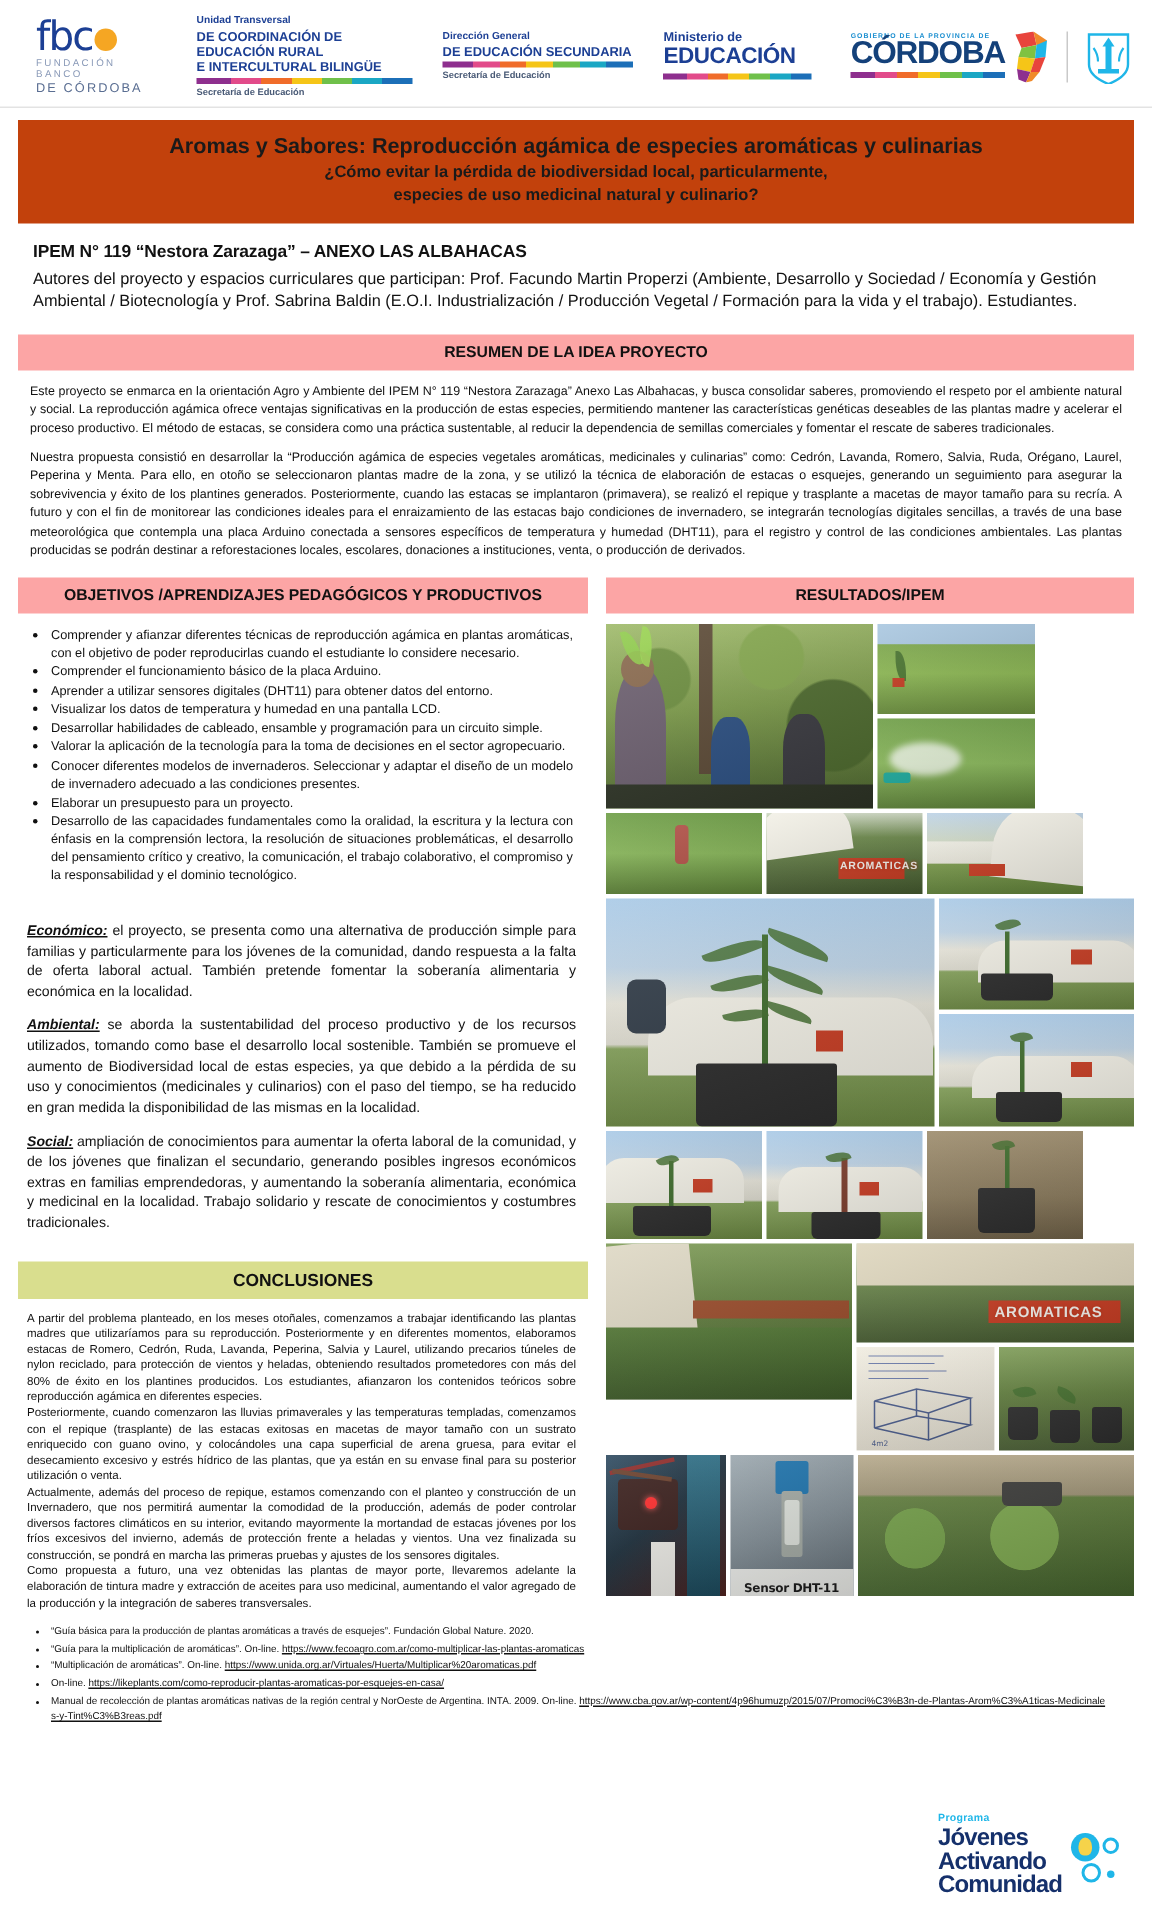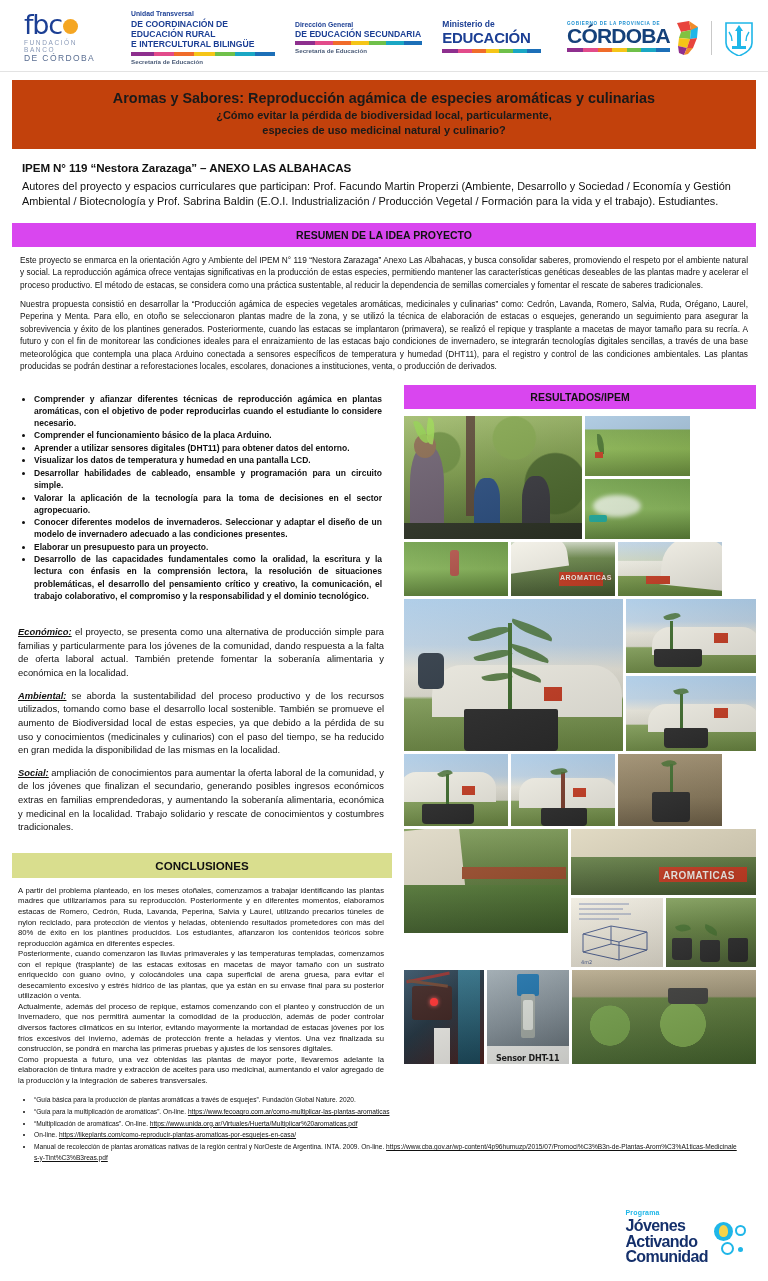--- a/index.html
+++ b/index.html
@@ -76,21 +76,21 @@
   .title-line1 { font-size: 14.4px; font-weight: 700; color: #1a1a1a; line-height: 1.32; }
   .title-line2 { font-size: 11px; font-weight: 700; color: #1a1a1a; line-height: 1.35; text-align: center; }
 
   
   .school { margin: 12px 22px 0 22px; }
   .school-name { font-size: 11.6px; font-weight: 700; color:#111; letter-spacing: -0.1px; }
   .authors { font-size: 10.9px; color:#111; line-height: 1.42; margin-top: 5px; }
 
   
   .band {
-    background: #d946ef;
+    background: #fca5a5;
     text-align: center;
     font-weight: 700;
     color: #111;
     padding: 6px 6px;
   }
   .band.olive { background: #d9de8e; }
   .band-sm { font-size: 10.5px; }
   .band-md { font-size: 11.6px; }
 
   
@@ -99,21 +99,21 @@
   .resumen-body p {
     font-size: 8.3px; line-height: 1.5; text-align: justify; color:#111;
     margin-bottom: 7px;
   }
 
   
   .columns { display: flex; margin: 12px 12px 0 12px; gap: 12px; }
   .col-left { width: 380px; }
   .col-right { width: 352px; }
 
-  .obj-list { margin: 8px 10px 0 6px; font-weight: bold; }
+  .obj-list { margin: 8px 10px 0 6px; }
   .obj-list li {
     font-size: 8.5px; line-height: 1.42; text-align: justify;
     margin-left: 16px; margin-bottom: 0.5px; color: #111;
   }
   .block-body { margin: 9px 8px 0 6px; }
   .block-body p {
     font-size: 9.4px; line-height: 1.45; text-align: justify; color:#111;
     margin-bottom: 9px;
   }
   .block-body p b { font-style: italic; font-weight: 700; text-decoration: underline; }
@@ -280,20 +280,21 @@
   <div class="band band-sm resumen-band">RESUMEN DE LA IDEA PROYECTO</div>
   <div class="resumen-body">
     <p>Este proyecto se enmarca en la orientación Agro y Ambiente del IPEM N° 119 “Nestora Zarazaga” Anexo Las Albahacas, y busca consolidar saberes, promoviendo el respeto por el ambiente natural y social. La reproducción agámica ofrece ventajas significativas en la producción de estas especies, permitiendo mantener las características genéticas deseables de las plantas madre y acelerar el proceso productivo. El método de estacas, se considera como una práctica sustentable, al reducir la dependencia de semillas comerciales y fomentar el rescate de saberes tradicionales.</p>
     <p>Nuestra propuesta consistió en desarrollar la “Producción agámica de especies vegetales aromáticas, medicinales y culinarias” como: Cedrón, Lavanda, Romero, Salvia, Ruda, Orégano, Laurel, Peperina y Menta. Para ello, en otoño se seleccionaron plantas madre de la zona, y se utilizó la técnica de elaboración de estacas o esquejes, generando un seguimiento para asegurar la sobrevivencia y éxito de los plantines generados. Posteriormente, cuando las estacas se implantaron (primavera), se realizó el repique y trasplante a macetas de mayor tamaño para su recría. A futuro y con el fin de monitorear las condiciones ideales para el enraizamiento de las estacas bajo condiciones de invernadero, se integrarán tecnologías digitales sencillas, a través de una base meteorológica que contempla una placa Arduino conectada a sensores específicos de temperatura y humedad (DHT11), para el registro y control de las condiciones ambientales. Las plantas producidas se podrán destinar a reforestaciones locales, escolares, donaciones a instituciones, venta, o producción de derivados.</p>
   </div>
 
   <div class="columns">
 
     <div class="col-left">
 
+      <div class="band band-sm">OBJETIVOS /APRENDIZAJES PEDAGÓGICOS Y PRODUCTIVOS</div>
       <ul class="obj-list">
         <li>Comprender y afianzar diferentes técnicas de reproducción agámica en plantas aromáticas, con el objetivo de poder reproducirlas cuando el estudiante lo considere necesario.</li>
         <li>Comprender el funcionamiento básico de la placa Arduino.</li>
         <li>Aprender a utilizar sensores digitales (DHT11) para obtener datos del entorno.</li>
         <li>Visualizar los datos de temperatura y humedad en una pantalla LCD.</li>
         <li>Desarrollar habilidades de cableado, ensamble y programación para un circuito simple.</li>
         <li>Valorar la aplicación de la tecnología para la toma de decisiones en el sector agropecuario.</li>
         <li>Conocer diferentes modelos de invernaderos. Seleccionar y adaptar el diseño de un modelo de invernadero adecuado a las condiciones presentes.</li>
         <li>Elaborar un presupuesto para un proyecto.</li>
         <li>Desarrollo de las capacidades fundamentales como la oralidad, la escritura y la lectura con énfasis en la comprensión lectora, la resolución de situaciones problemáticas, el desarrollo del pensamiento crítico y creativo, la comunicación, el trabajo colaborativo, el compromiso y la responsabilidad y el dominio tecnológico.</li>

